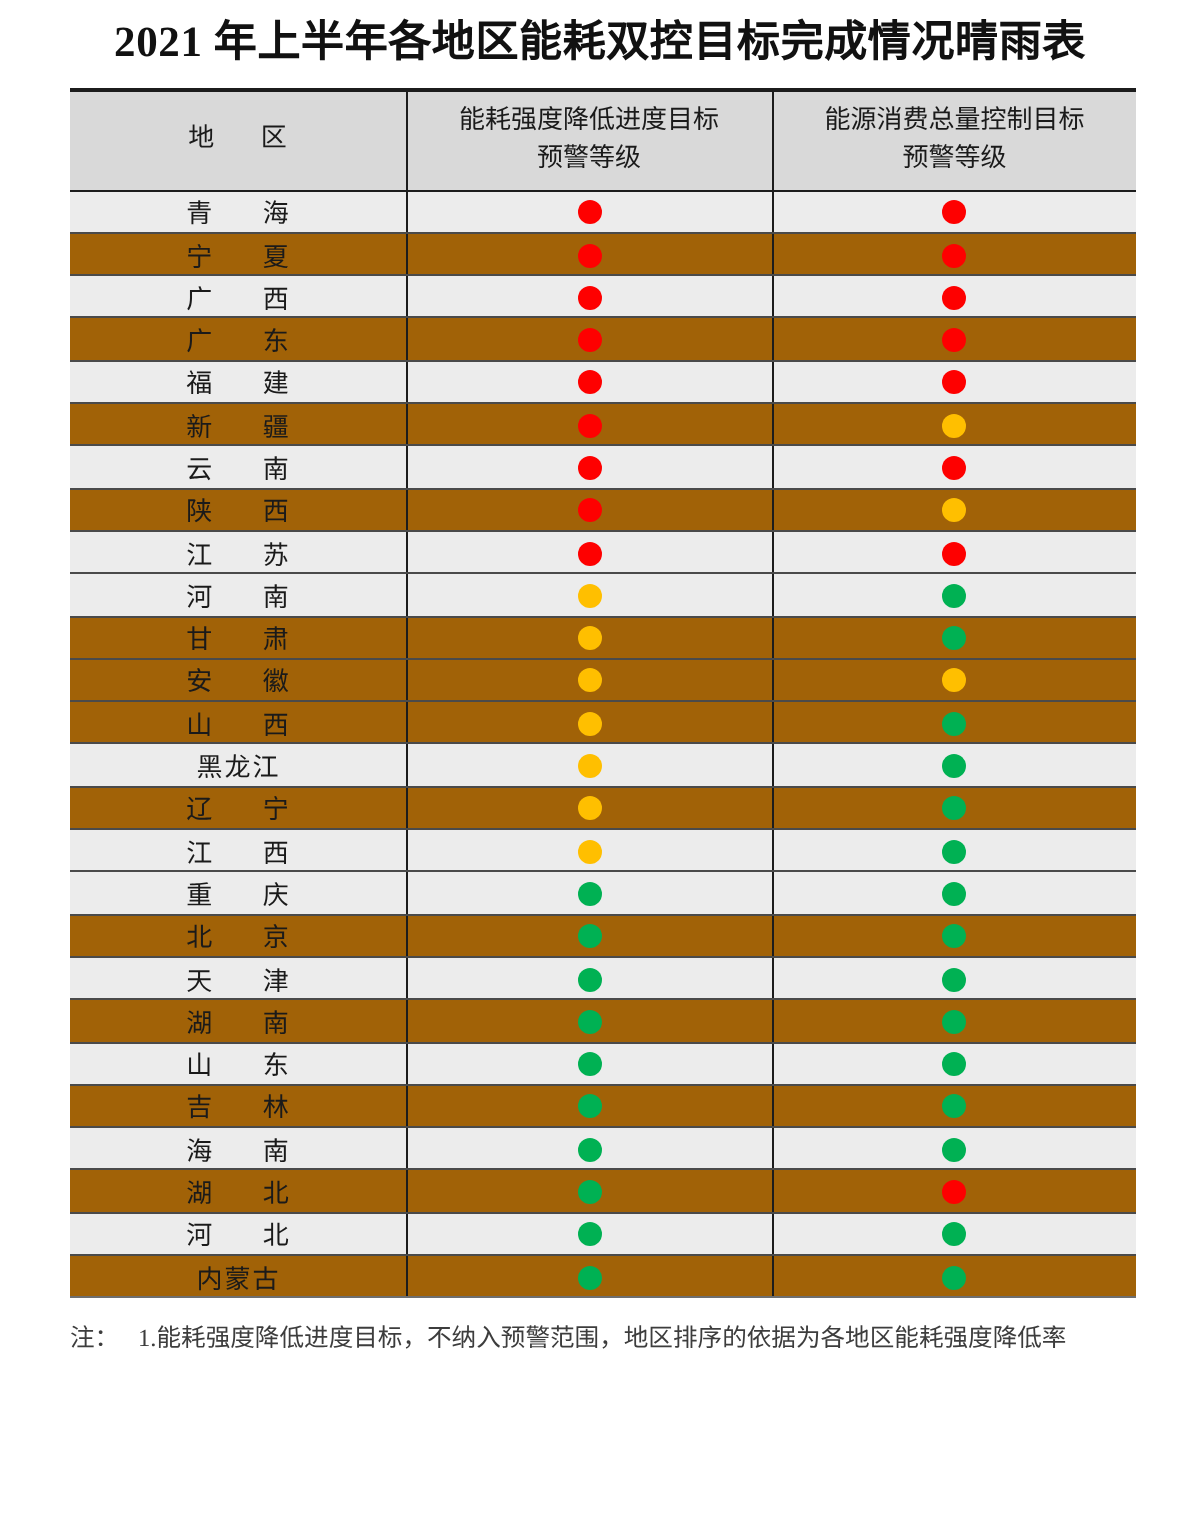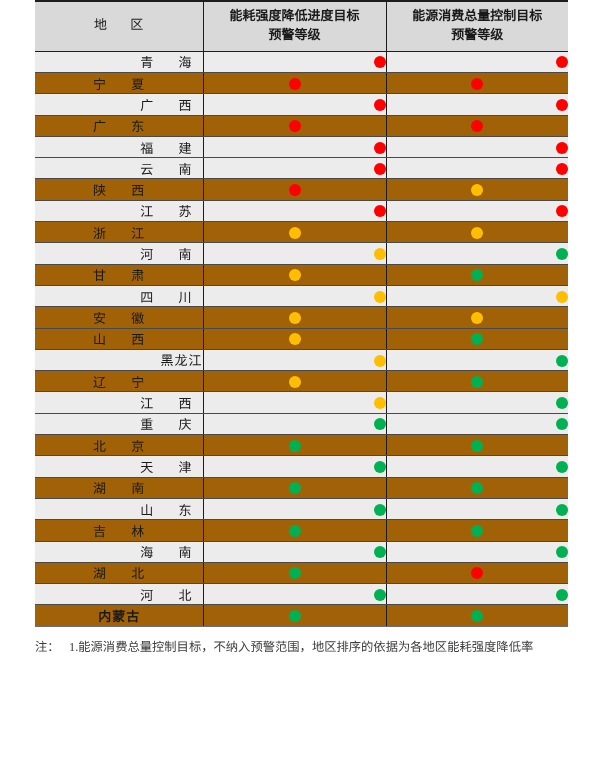--- a/index.html
+++ b/index.html
@@ -63,34 +63,34 @@
     color: #1a1a1a;
     vertical-align: middle;
   }
   thead th.th-region {
     letter-spacing: 10px;
     text-indent: 10px;
   }
   thead th.divider-l {
     border-left: 1.3px solid #1c1c1c;
   }
-  .th-line { display: block; font-weight: bold; }
+  .th-line { display: block; }
 
   tbody td {
     height: 20.3px;
     padding: 0;
     font-size: 13px;
     text-align: center;
     vertical-align: middle;
     border-bottom: 1.1px solid #4a4a4a;
     color: #1a1a1a;
   }
-  tbody tr.odd td  { background: #ececec; text-align: right; }
+  tbody tr.odd td  { background: #ececec; }
   tbody tr.even td { background: #a16207; }
-  tbody tr:last-child td { border-bottom: 1.8px solid #6e6e6e; font-weight: bold; }
+  tbody tr:last-child td { border-bottom: 1.8px solid #6e6e6e; }
 
   td.region-cell {
     letter-spacing: 11px;
     text-indent: 11px;
     font-size: 13px;
   }
   td.region-cell.tight {
     letter-spacing: 1px;
     text-indent: 1px;
   }
@@ -129,20 +129,21 @@
   }
   .note-num {
     display: inline-block;
   }
 </style>
 </head>
 <body>
 
 <div class="page">
 
+  <div class="title">2021 年上半年各地区能耗双控目标完成情况晴雨表</div>
 
   <div class="table-wrap">
     <table class="rain-table">
       <colgroup>
         <col class="c-region">
         <col class="c-metric">
         <col class="c-metric2">
       </colgroup>
       <thead>
         <tr>
@@ -176,54 +177,49 @@
           <tr class="even">
             <td class="region-cell">广 东</td>
             <td class="status-cell"><span class="dot red"></span></td>
             <td class="status-cell"><span class="dot red"></span></td>
           </tr>
           <tr class="odd">
             <td class="region-cell">福 建</td>
             <td class="status-cell"><span class="dot red"></span></td>
             <td class="status-cell"><span class="dot red"></span></td>
           </tr>
+          <tr class="even">
+            <td class="region-cell">新 疆</td>
+            <td class="status-cell"><span class="dot red"></span></td>
+            <td class="status-cell"><span class="dot orange"></span></td>
+          </tr>
           <tr class="odd">
             <td class="region-cell">云 南</td>
             <td class="status-cell"><span class="dot red"></span></td>
             <td class="status-cell"><span class="dot red"></span></td>
           </tr>
           <tr class="even">
             <td class="region-cell">陕 西</td>
             <td class="status-cell"><span class="dot red"></span></td>
             <td class="status-cell"><span class="dot orange"></span></td>
           </tr>
           <tr class="odd">
             <td class="region-cell">江 苏</td>
             <td class="status-cell"><span class="dot red"></span></td>
             <td class="status-cell"><span class="dot red"></span></td>
           </tr>
-          <tr class="even">
-            <td class="region-cell">浙 江</td>
-            <td class="status-cell"><span class="dot orange"></span></td>
-            <td class="status-cell"><span class="dot orange"></span></td>
-          </tr>
           <tr class="odd">
             <td class="region-cell">河 南</td>
             <td class="status-cell"><span class="dot orange"></span></td>
             <td class="status-cell"><span class="dot green"></span></td>
           </tr>
           <tr class="even">
             <td class="region-cell">甘 肃</td>
             <td class="status-cell"><span class="dot orange"></span></td>
             <td class="status-cell"><span class="dot green"></span></td>
-          </tr>
-          <tr class="odd">
-            <td class="region-cell">四 川</td>
-            <td class="status-cell"><span class="dot orange"></span></td>
-            <td class="status-cell"><span class="dot orange"></span></td>
           </tr>
           <tr class="even">
             <td class="region-cell">安 徽</td>
             <td class="status-cell"><span class="dot orange"></span></td>
             <td class="status-cell"><span class="dot orange"></span></td>
           </tr>
           <tr class="even">
             <td class="region-cell">山 西</td>
             <td class="status-cell"><span class="dot orange"></span></td>
             <td class="status-cell"><span class="dot green"></span></td>
@@ -292,18 +288,18 @@
             <td class="region-cell tight">内蒙古</td>
             <td class="status-cell"><span class="dot green"></span></td>
             <td class="status-cell"><span class="dot green"></span></td>
           </tr>
         </tbody>
     </table>
   </div>
 
   <div class="notes">
     <span class="note-row">
-      <span class="note-label">注：</span><span class="note-num">1.</span><span>能源消费总量控制目标，不纳入预警范围，地区排序的依据为各地区能耗强度降低率</span>
+      <span class="note-label">注：</span><span class="note-num">1.</span><span>能耗强度降低进度目标，不纳入预警范围，地区排序的依据为各地区能耗强度降低率</span>
     </span>
 
   </div>
 
 </div>
 
 </body></html>

